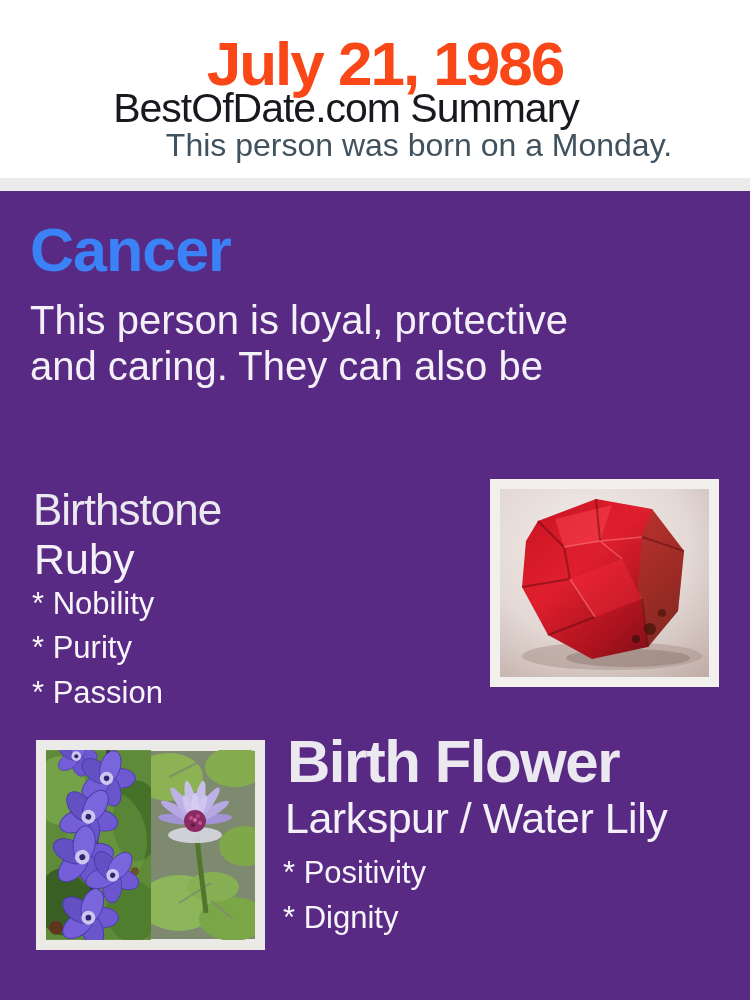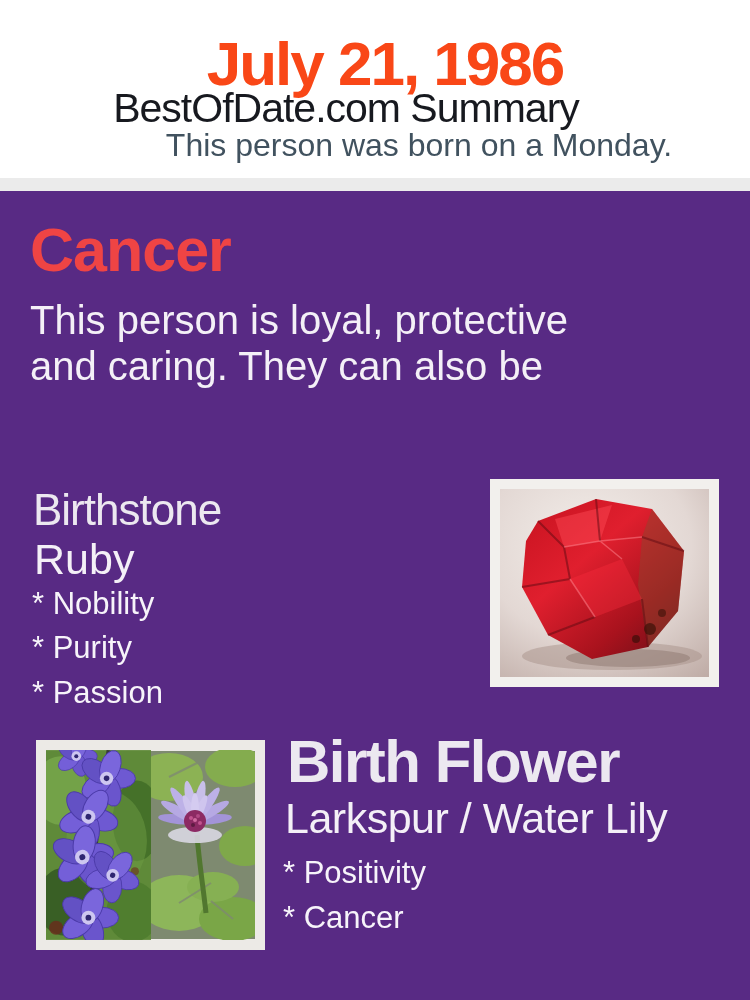--- a/index.html
+++ b/index.html
@@ -24,21 +24,21 @@
     position:absolute;left:0;top:129px;width:750px;
     text-align:center;font-size:32px;line-height:32px;font-weight:400;
     color:#41525f;
     padding-left:44px;
   }
   .divider{position:absolute;left:0;top:178px;width:750px;height:13px;background:#ebebeb;}
   
   .panel{position:absolute;left:0;top:191px;width:750px;height:809px;background:#582a84;}
   .zodiac-heading{
     position:absolute;left:30px;top:220px;margin:0;
-    font-size:61px;line-height:61px;font-weight:700;letter-spacing:-1px;color:#ef4444;
+    font-size:61px;line-height:61px;font-weight:700;letter-spacing:-1px;color:#3b82f6;
   }
   .zodiac-desc{
     position:absolute;left:30px;top:297px;width:660px;
     font-size:40px;line-height:46px;font-weight:400;color:#f4f0f7;
   }
   .stone-heading{
     position:absolute;left:33px;top:480px;margin:0;
     font-size:44px;line-height:60px;font-weight:400;letter-spacing:-1px;color:#ece8f0;
   }
   .stone-name{
@@ -186,15 +186,15 @@
         <circle cx="5" cy="2" r="2" fill="#c2538f"></circle>
         <circle cx="-2" cy="4" r="2" fill="#5e1a41"></circle>
         <circle cx="0" cy="-1" r="2" fill="#d06a9f"></circle>
       </g>
     </svg>
   </figure>
 
   <h2 class="flower-heading">Birth Flower</h2>
   <div class="flower-name">Larkspur / Water Lily</div>
   <div class="trait f1">* Positivity</div>
-  <div class="trait f2">* Cancer</div>
+  <div class="trait f2">* Dignity</div>
 
 </div>
 
 </body></html>

